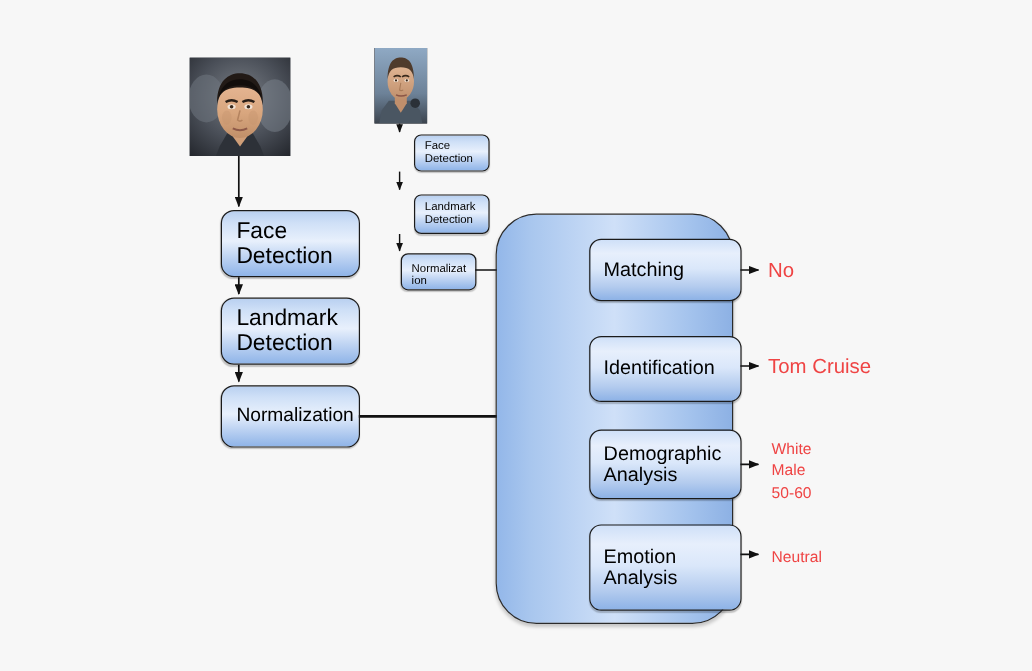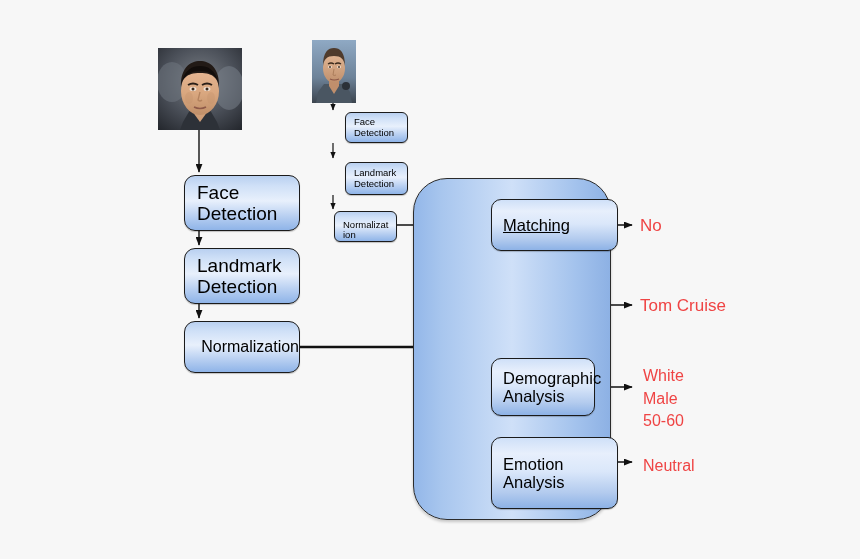--- a/index.html
+++ b/index.html
@@ -106,21 +106,21 @@
   }
 
   
   .out-label {
     position: absolute;
     color: #ef4444;
     white-space: pre-line;
     line-height: 1.42;
   }
   .out-label.lg { font-size: 17px; }
-  .out-label.sm { font-size: 16px; }
+  .out-label.sm { font-size: 13px; }
 </style>
 </head>
 <body>
 
 <div id="canvas">
 
   <svg class="wires" viewBox="0 0 860 559" width="860" height="559">
     <defs>
       <marker id="arw" markerWidth="9" markerHeight="7" refX="8.2" refY="3.5" orient="auto" markerUnits="userSpaceOnUse">
         <path d="M0,0 L9,3.5 L0,7 z" fill="#111"></path>
@@ -234,45 +234,48 @@
   <div class="node big" style="left:141px; top:175px; width:116px; height:56px;">
     <span class="label">Face
 Detection</span>
   </div>
 
   <div class="node big" style="left:141px; top:248px; width:116px; height:56px;">
     <span class="label">Landmark
 Detection</span>
   </div>
 
-  <div class="node big" style="left:141px; top:321px; width:116px; height:52px; font-size:16px;text-align:right;">
+  <div class="node big" style="left:141px; top:321px; width:116px; height:52px; font-size:16px;">
     <span class="label">Normalization</span>
   </div>
 
   <div class="node small" style="left:302px; top:112px; width:63px; height:31px;">
     <span class="label">Face
 Detection</span>
   </div>
 
   <div class="node small" style="left:302px; top:162px; width:63px; height:33px;">
     <span class="label">Landmark
 Detection</span>
   </div>
 
   <div class="node small" style="left:291px; top:211px; width:63px; height:31px;align-items:flex-end;">
     <span class="label">Normalizat
 ion</span>
   </div>
 
-  <div class="node panel-node" style="left:448px; top:199px; width:127px; height:52px;text-decoration:underline;">
+  <div class="node panel-node" style="left:448px; top:199px; width:127px; height:52px;">
     <span class="label">Matching</span>
   </div>
 
-
-  <div class="node panel-node" style="left:448px; top:358px; width:104px; height:58px;">
+  <div class="node panel-node" style="left:448px; top:280px; width:127px; height:55px;">
+    <span class="label">Identification</span>
+  </div>
+
+  <div class="node panel-node" style="left:448px; top:358px; width:127px; height:58px;">
     <span class="label">Demographic
 Analysis</span>
   </div>
 
   <div class="node panel-node" style="left:448px; top:437px; width:127px; height:72px;">
     <span class="label">Emotion
 Analysis</span>
   </div>
 
   <div class="out-label lg" style="left:640px; top:214px;">No</div>

